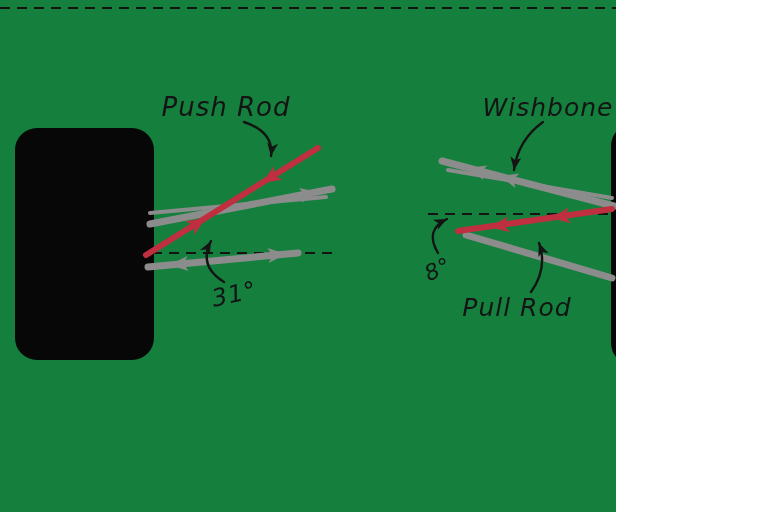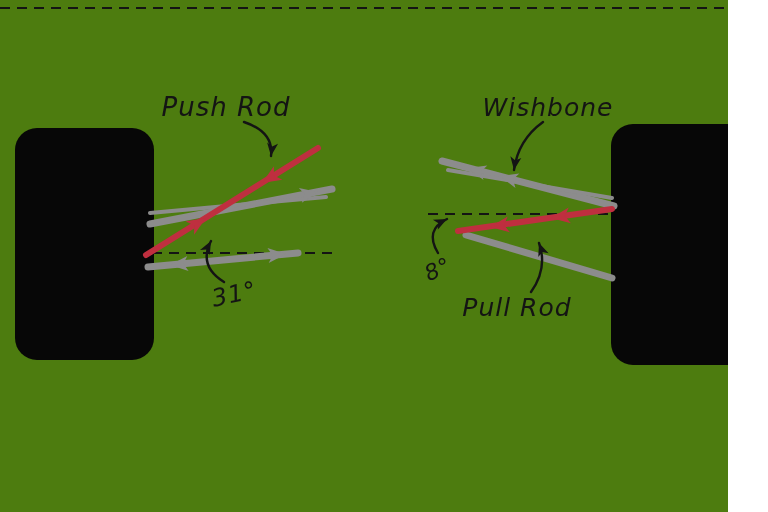--- a/index.html
+++ b/index.html
@@ -2,23 +2,23 @@
 <html><head>
 <meta charset="utf-8">
 <style>
   html, body {
     margin: 0;
     padding: 0;
     background: #ffffff;
   }
   .stage {
     position: relative;
-    width: 728px;
+    width: 616px;
     height: 512px;
-    background: #4d7c0f;
+    background: #15803d;
     overflow: hidden;
   }
   svg { display: block; }
   .labels text {
     font-family: "DejaVu Sans", sans-serif;
     font-style: italic;
     font-weight: 500;
     letter-spacing: 1px;
     text-anchor: middle;
   }

